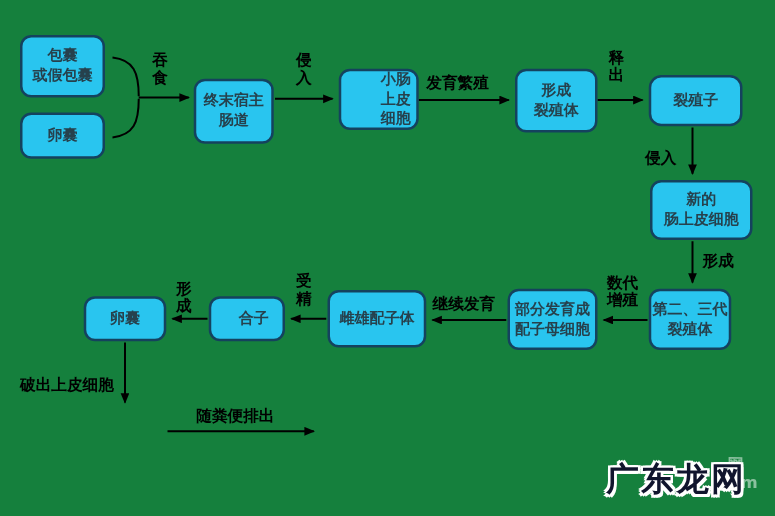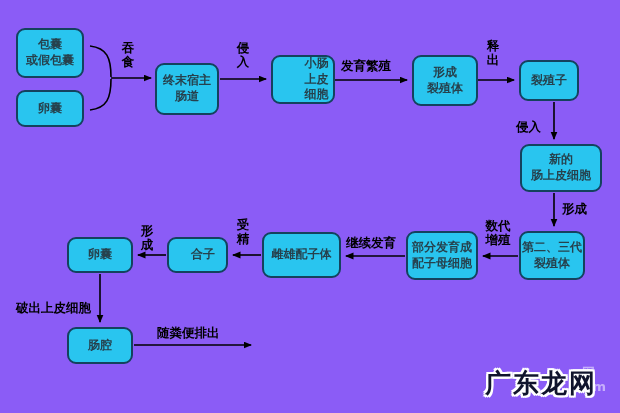--- a/index.html
+++ b/index.html
@@ -1,18 +1,18 @@
 <!DOCTYPE html>
 <html><head>
 <meta charset="utf-8">
 <style>
   html,body{margin:0;padding:0;background:#cfd8d4;}
   #stage{
     position:relative;width:620px;height:413px;overflow:hidden;
-    background:#8b5cf6;
+    background:#15803d;
     font-family:"DejaVu Sans","Liberation Sans",sans-serif;
   }
   #edges{position:absolute;left:0;top:0;width:620px;height:413px;}
   .node{
     position:absolute;box-sizing:border-box;
     background:#29c5ef;border:2px solid #14425e;border-radius:9px;
     color:#26414d;font-weight:bold;font-size:12px;line-height:1.3;
     display:flex;align-items:center;justify-content:center;
     text-align:center;white-space:pre-line;padding:1px;
   }
@@ -63,40 +63,39 @@
 
   <div class="node" style="left:16px;  top:28px;  width:68px; height:50px;">包囊
 或假包囊</div>
   <div class="node" style="left:16px;  top:90px;  width:68px; height:37px;">卵囊</div>
   <div class="node" style="left:155px; top:63px;  width:64px; height:52px;">终末宿主
 肠道</div>
   <div class="node" style="left:271px; top:55px;  width:64px; height:49px;padding-left:28px;">小肠
 上皮细胞</div>
   <div class="node" style="left:412px; top:55px;  width:66px; height:51px;">形成
 裂殖体</div>
-  <div class="node" style="left:519px; top:60px;  width:60px; height:41px;">裂殖子</div>
+  <div class="node" style="left:519px; top:60px;  width:75px; height:41px;border-radius:10px;">裂殖子</div>
   <div class="node" style="left:520px; top:144px; width:82px; height:48px;">新的
 肠上皮细胞</div>
   <div class="node" style="left:519px; top:231px; width:66px; height:49px;">第二、三代
 裂殖体</div>
   <div class="node" style="left:262px; top:232px; width:79px; height:46px;">雌雄配子体</div>
   <div class="node" style="left:406px; top:231px; width:72px; height:49px;">部分发育成
 配子母细胞</div>
   <div class="node" style="left:167px; top:237px; width:61px; height:36px;padding-left:12px;">合子</div>
   <div class="node" style="left:67px;  top:237px; width:66px; height:36px;">卵囊</div>
-  <div class="node" style="left:67px;  top:327px; width:66px; height:37px;">肠腔</div>
 
   <div class="elabel" style="left:119px; top:41px;  width:18px;">吞
 食</div>
   <div class="elabel" style="left:234px; top:41px;  width:18px;">侵
 入</div>
   <div class="elabel" style="left:341px; top:59px;">发育繁殖</div>
   <div class="elabel" style="left:484px; top:39px;  width:18px;">释
 出</div>
-  <div class="elabel" style="left:516px; top:120px;">侵入</div>
+  <div class="elabel" style="left:516px; top:120px;font-family:Liberation Mono, monospace;">侵入</div>
   <div class="elabel" style="left:562px; top:202px;">形成</div>
   <div class="elabel" style="left:481px; top:219px; width:34px;">数代
 增殖</div>
   <div class="elabel" style="left:346px; top:236px;">继续发育</div>
   <div class="elabel" style="left:234px; top:218px; width:18px;">受
 精</div>
   <div class="elabel" style="left:139px; top:224px; width:16px;">形
 成</div>
   <div class="elabel" style="left:16px;  top:301px;">破出上皮细胞</div>
   <div class="elabel" style="left:157px; top:326px;">随粪便排出</div>

